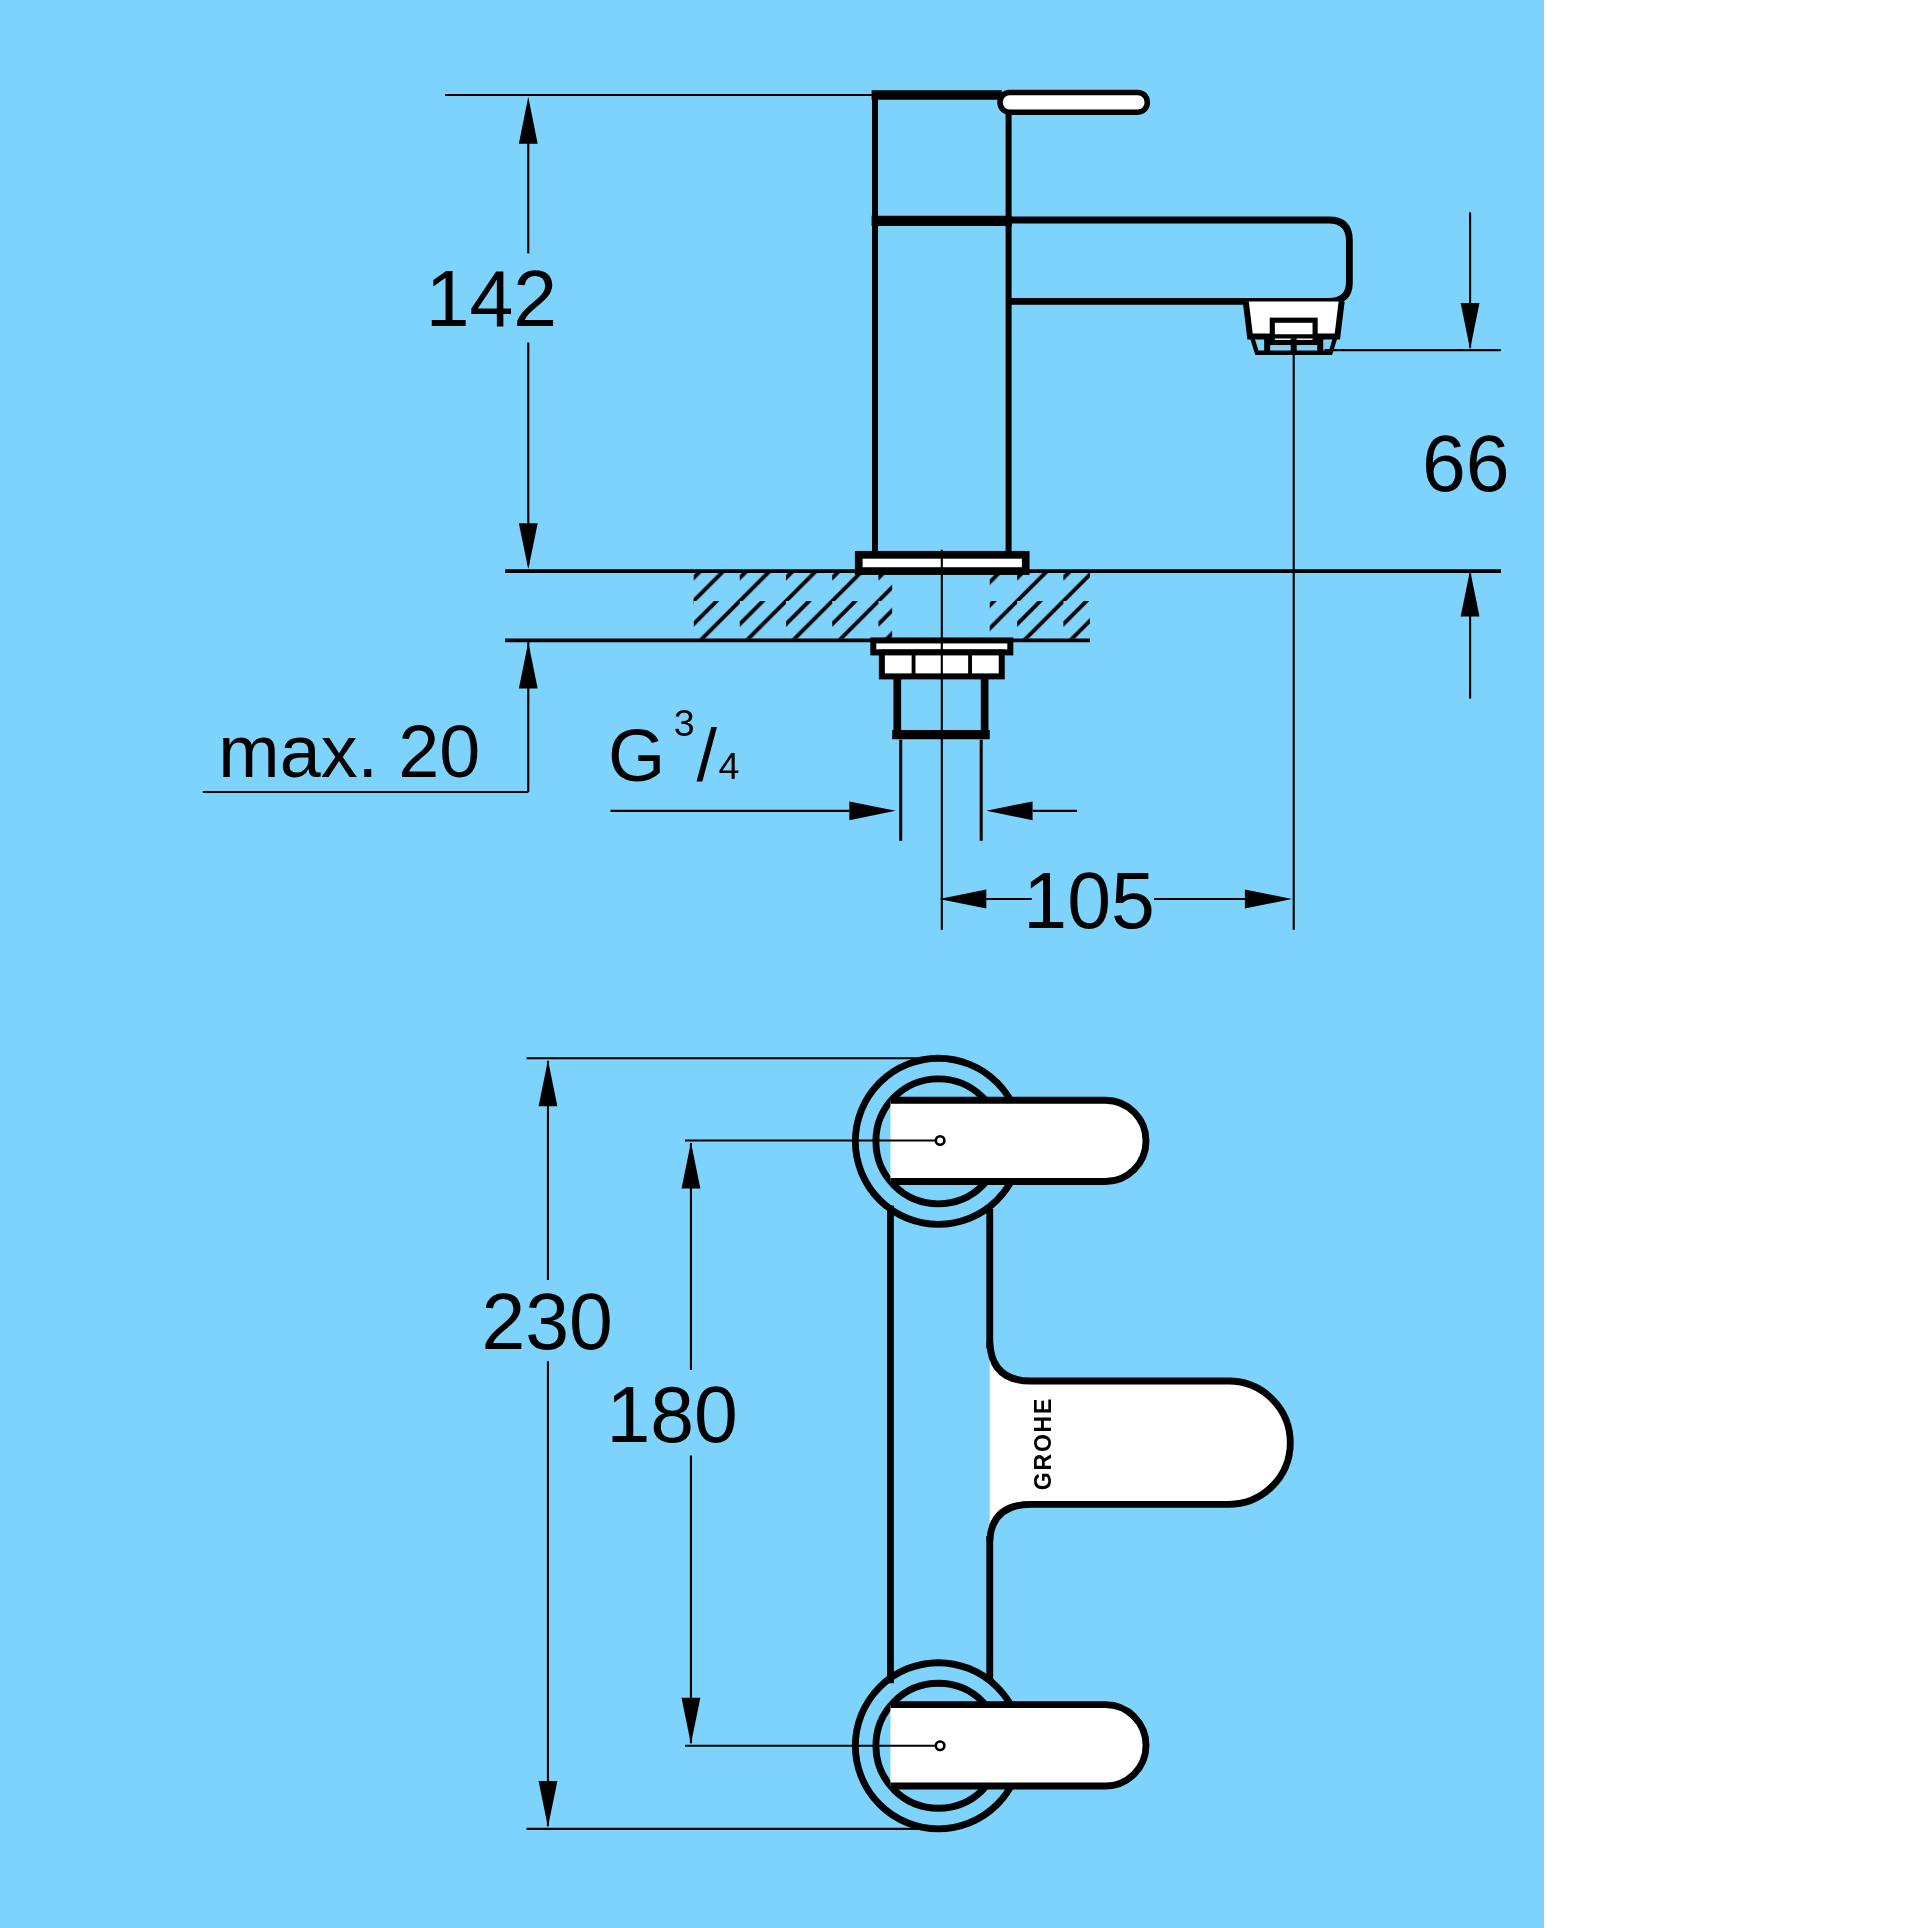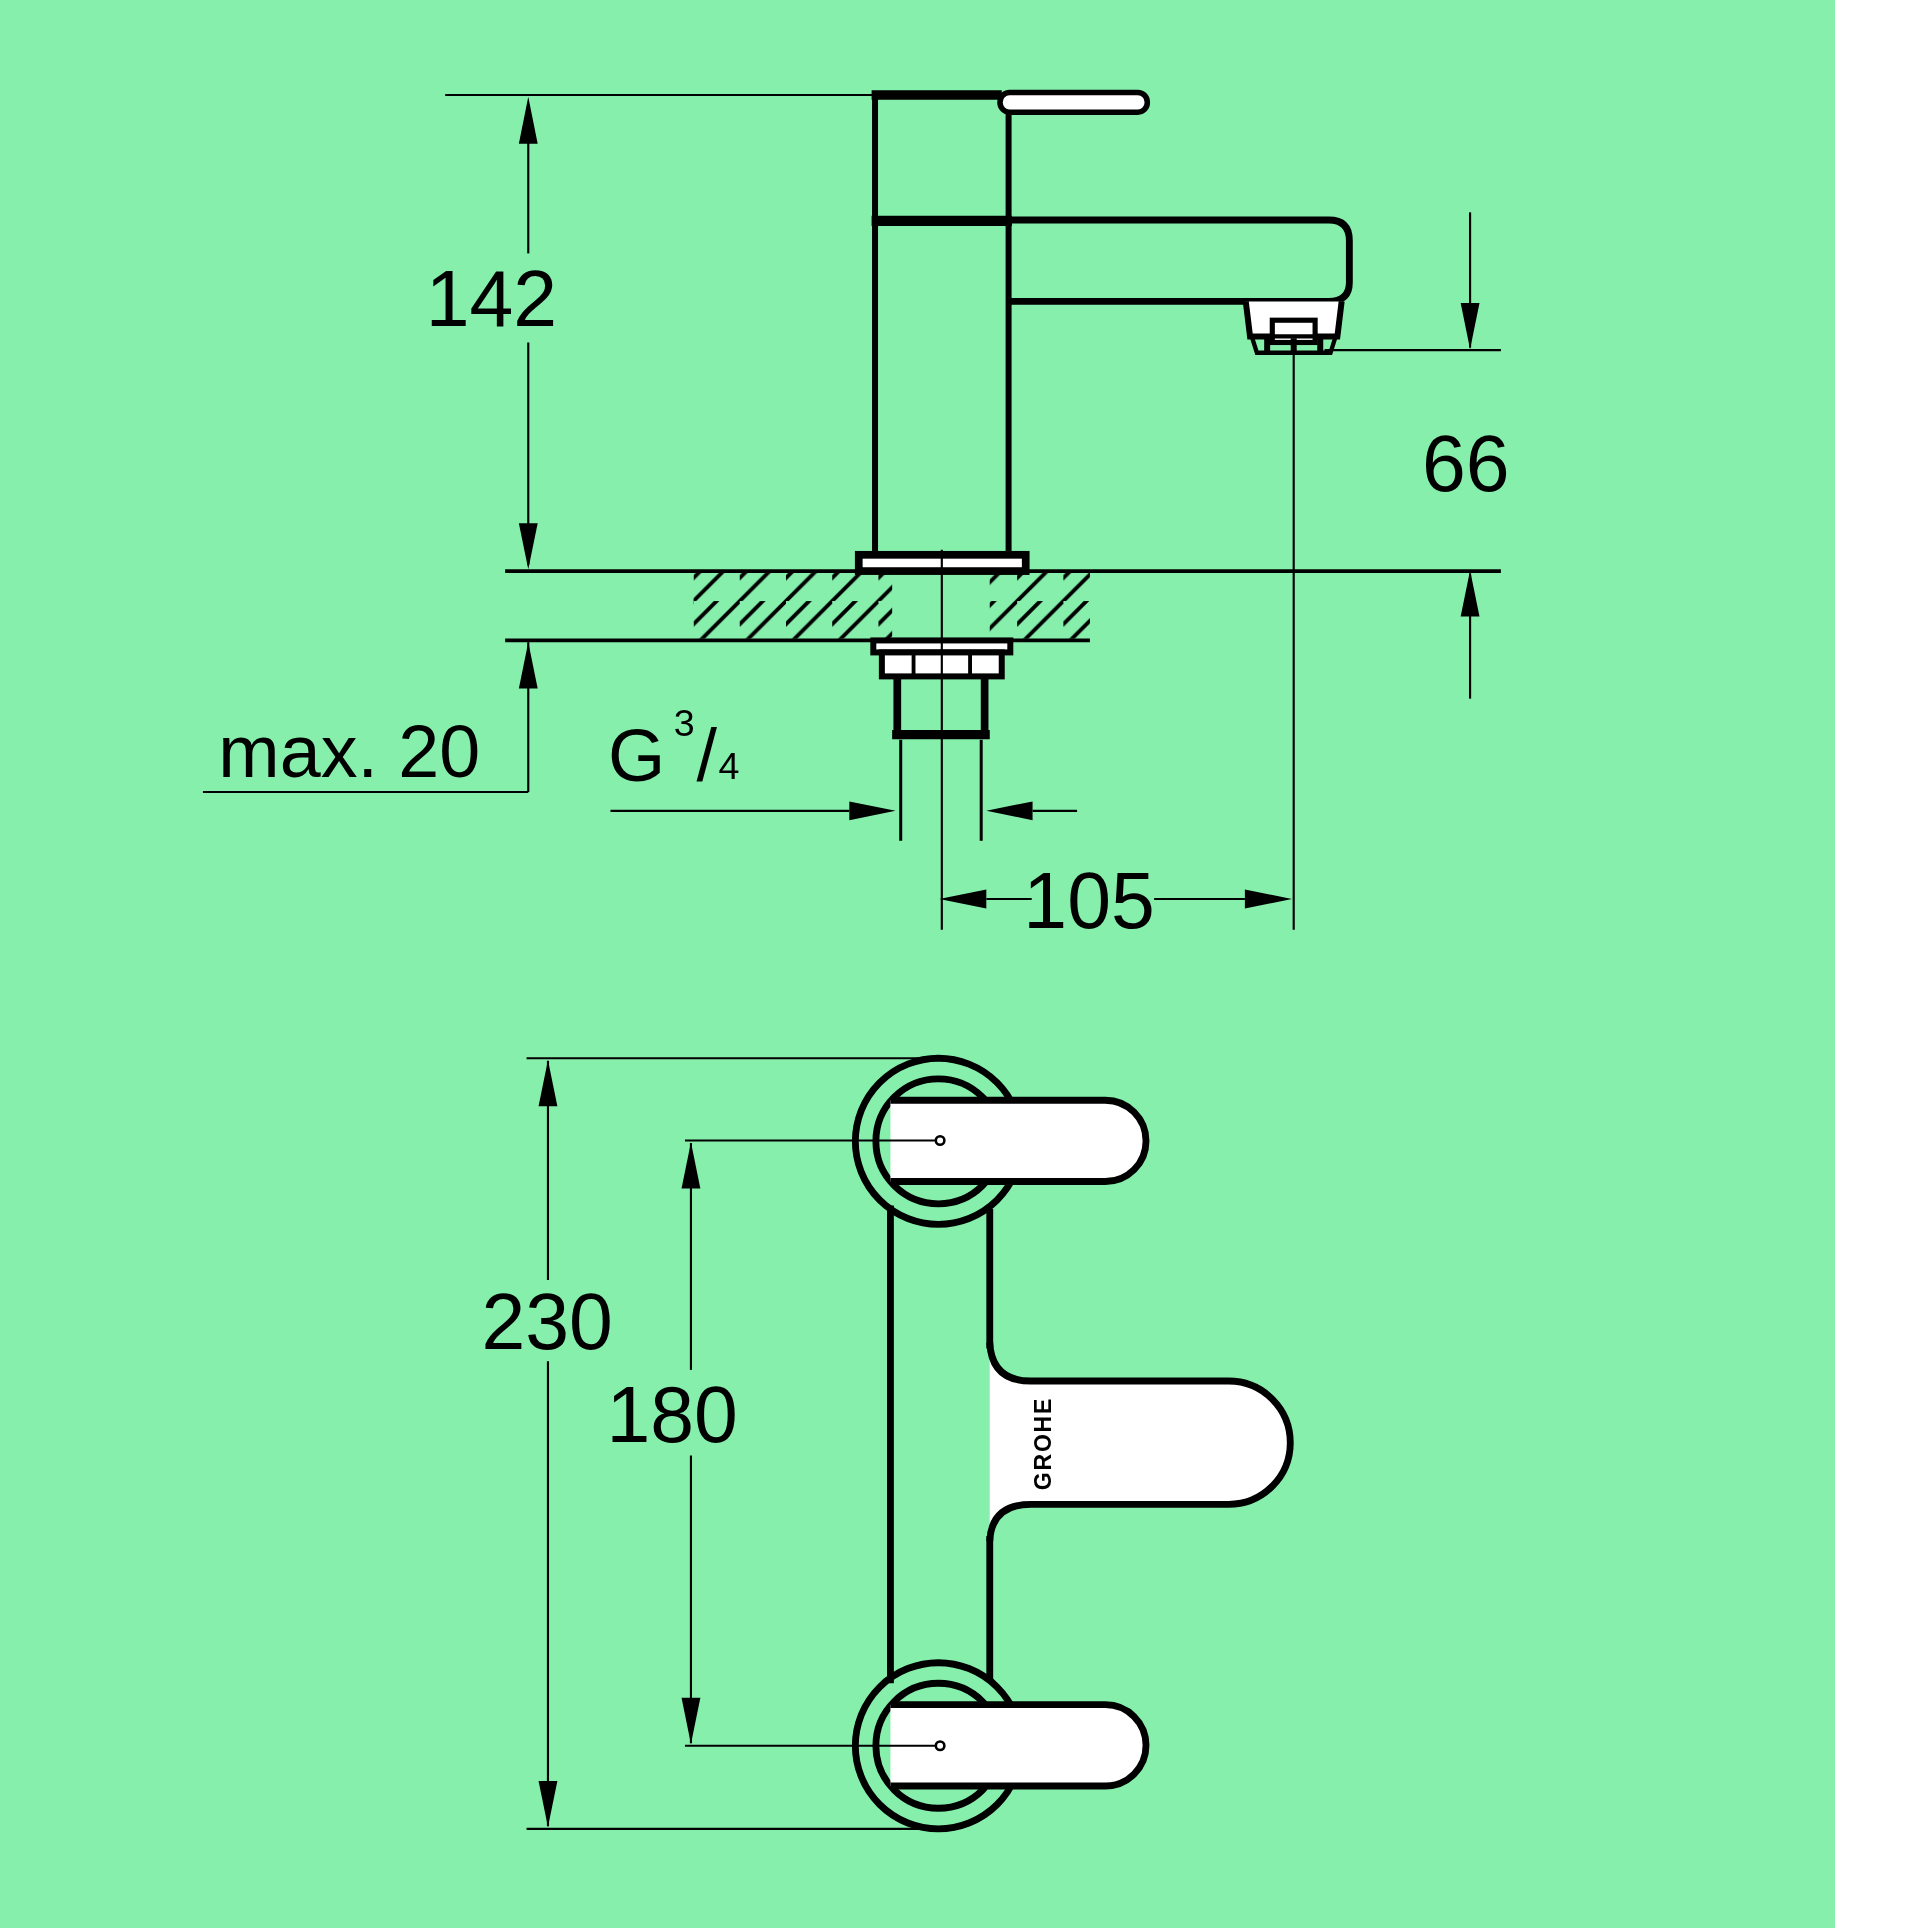--- a/index.html
+++ b/index.html
@@ -1,16 +1,16 @@
 <!DOCTYPE html>
 <html style="font-size:13.7px"><head>
 <meta charset="utf-8">
 <style>
   html,body{margin:0;padding:0;background:#ffffff;}
-  .canvas{position:relative;width:1835px;height:1929px;background:#86efac;overflow:hidden;}
+  .canvas{position:relative;width:1544px;height:1929px;background:#7dd3fc;overflow:hidden;}
   svg{display:block;}
   text{font-family:"Liberation Sans","DejaVu Sans",sans-serif;fill:#000;}
   .dimtxt{font-size:92px;}
   .dimtxt-small{font-size:86px;}
   .logotxt{font-size:27px;font-weight:bold;letter-spacing:2px;}
 </style>
 </head>
 <body>
 
 <div class="canvas">

